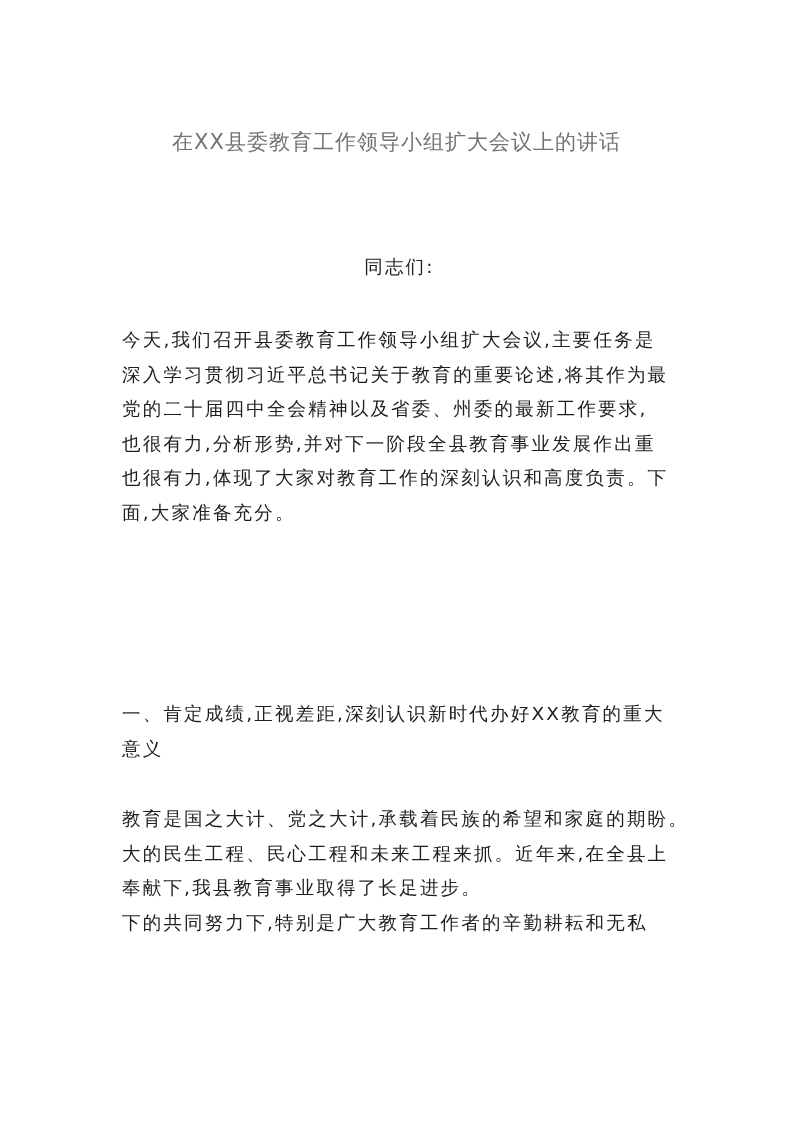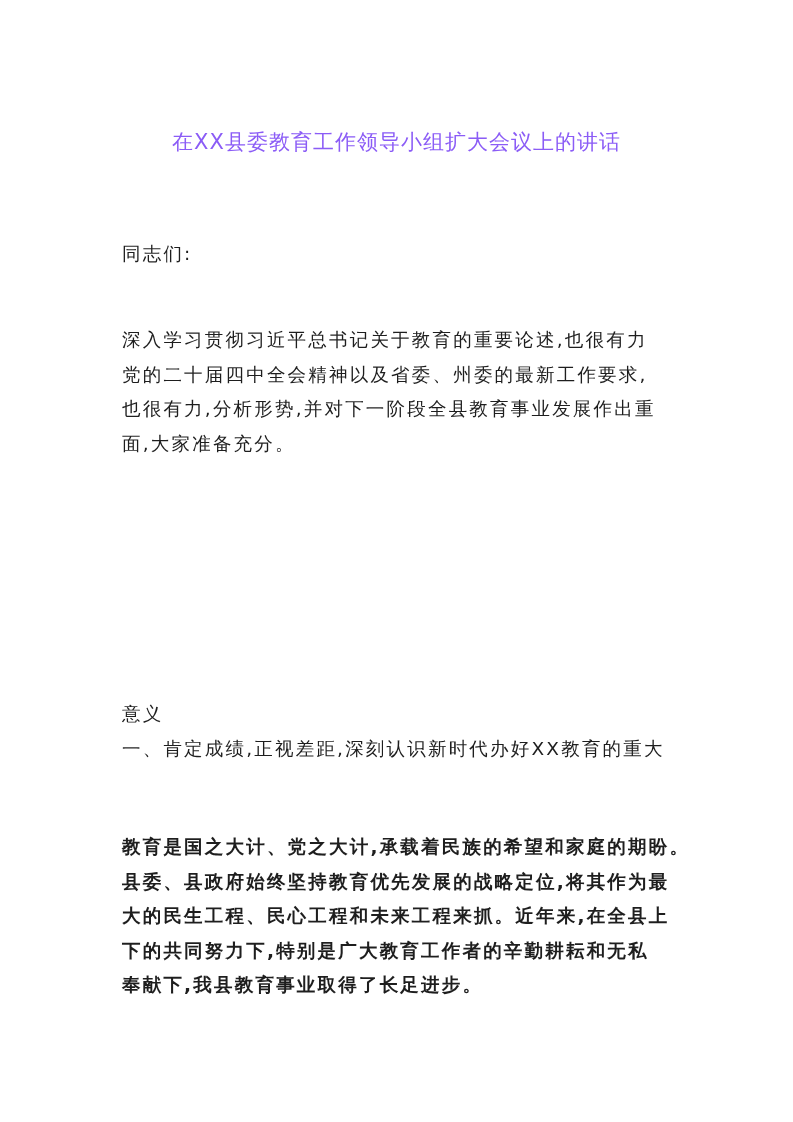--- a/index.html
+++ b/index.html
@@ -1,46 +1,47 @@
 <!DOCTYPE html>
 <html><head>
 <meta charset="utf-8">
 <style>
   html, body { margin:0; padding:0; background:#ffffff; }
   body { width:793px; height:1122px; position:relative; overflow:hidden;
          font-family:"DejaVu Sans", "Liberation Sans", sans-serif; color:#1a1a1a; }
   .page { position:absolute; left:0; top:0; width:793px; height:1122px; background:#fff; }
   .title { position:absolute; left:0; width:793px; top:128px; text-align:center;
-           font-size:21px; letter-spacing:1px; color:#8b5cf6; }
+           font-size:21px; letter-spacing:1px; color:#737373; }
   .para { position:absolute; left:122px; width:555px; font-size:18.5px;
           line-height:34.5px; letter-spacing:2.2px; color:#1e1e1e; }
   .line { display:block; white-space:nowrap; }
 </style>
 </head>
 <body>
 
 <div class="page">
   <div class="title">在XX县委教育工作领导小组扩大会议上的讲话</div>
 
-  <div class="para" style="top:237px;">
+  <div class="para" style="top:250px;text-align:center;">
     <span class="line">同志们:</span>
   </div>
 
   <div class="para" style="top:323px;">
-    <span class="line">深入学习贯彻习近平总书记关于教育的重要论述,也很有力</span>
+    <span class="line">今天,我们召开县委教育工作领导小组扩大会议,主要任务是</span>
+    <span class="line">深入学习贯彻习近平总书记关于教育的重要论述,将其作为最</span>
     <span class="line">党的二十届四中全会精神以及省委、州委的最新工作要求,</span>
     <span class="line">也很有力,分析形势,并对下一阶段全县教育事业发展作出重</span>
+    <span class="line">也很有力,体现了大家对教育工作的深刻认识和高度负责。下</span>
     <span class="line">面,大家准备充分。</span>
   </div>
 
   <div class="para" style="top:697px;">
+    <span class="line">一、肯定成绩,正视差距,深刻认识新时代办好XX教育的重大</span>
     <span class="line">意义</span>
-    <span class="line">一、肯定成绩,正视差距,深刻认识新时代办好XX教育的重大</span>
   </div>
 
-  <div class="para" style="top:830px;font-weight:bold;">
+  <div class="para" style="top:802px;">
     <span class="line">教育是国之大计、党之大计,承载着民族的希望和家庭的期盼。</span>
-    <span class="line">县委、县政府始终坚持教育优先发展的战略定位,将其作为最</span>
     <span class="line">大的民生工程、民心工程和未来工程来抓。近年来,在全县上</span>
+    <span class="line">奉献下,我县教育事业取得了长足进步。</span>
     <span class="line">下的共同努力下,特别是广大教育工作者的辛勤耕耘和无私</span>
-    <span class="line">奉献下,我县教育事业取得了长足进步。</span>
   </div>
 </div>
 
 </body></html>

